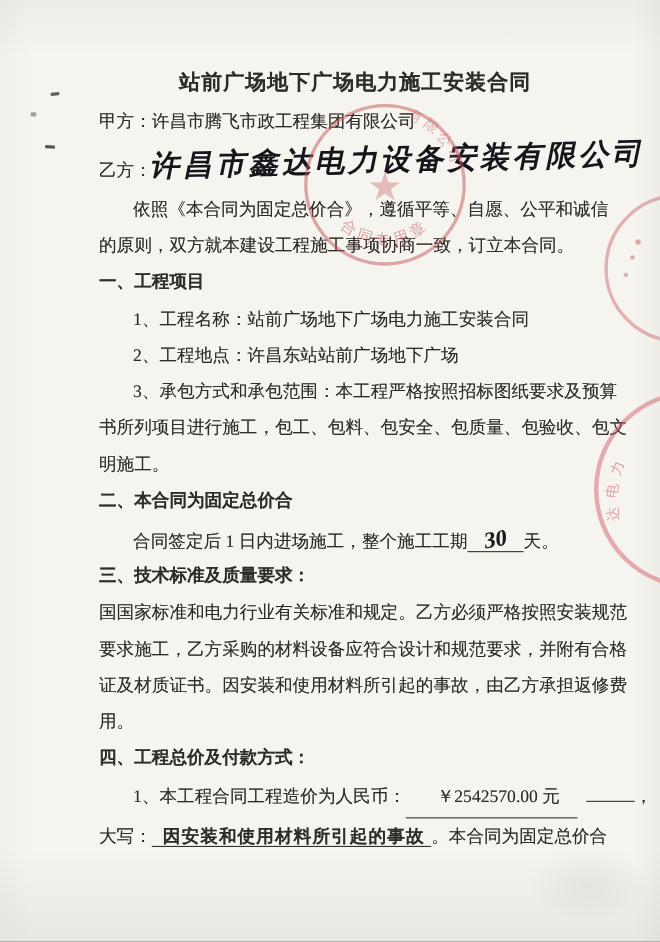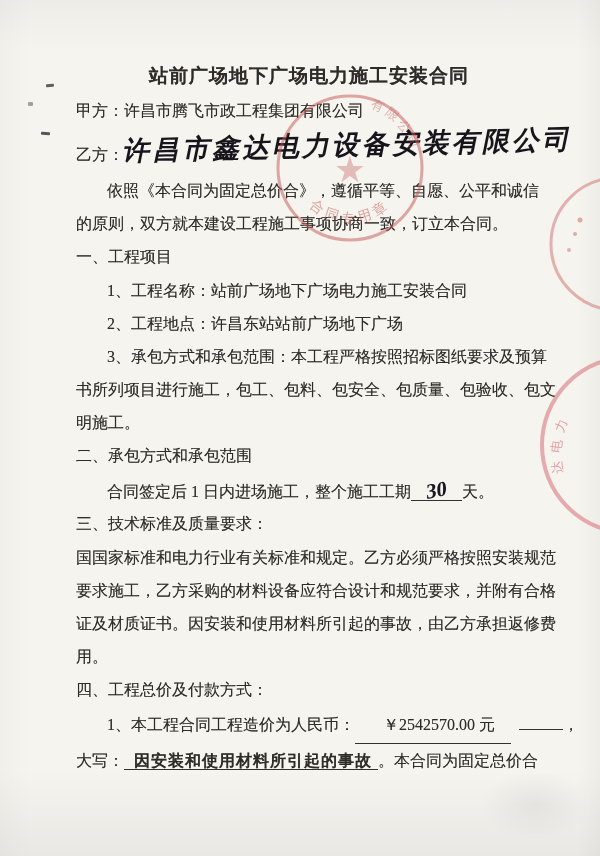--- a/index.html
+++ b/index.html
@@ -5,32 +5,32 @@
   html,body{margin:0;padding:0;background:#888;}
   .scan{
     position:relative;width:600px;height:856px;overflow:hidden;
     background:
       linear-gradient(180deg, rgba(0,0,0,0.03) 0%, rgba(0,0,0,0) 6%, rgba(0,0,0,0) 90%, rgba(0,0,0,0.05) 100%),
       linear-gradient(90deg, rgba(0,0,0,0.02) 0%, rgba(0,0,0,0) 5%, rgba(0,0,0,0) 96%, rgba(0,0,0,0.03) 100%),
       #f6f4ef;
     font-family:"Liberation Serif","DejaVu Serif",serif;
     color:#2f2c28;
   }
-  .content{position:absolute;left:76px;top:58px;width:466px;}
+  .content{position:absolute;left:90px;top:58px;width:466px;}
   .title{
     text-align:center;font-size:19px;font-weight:bold;letter-spacing:1px;
     line-height:36px;height:36px;margin:0;
     text-shadow:0 0 0.6px rgba(50,48,45,0.55);
   }
   .line{
     font-size:16px;line-height:33px;height:33px;white-space:nowrap;
     text-shadow:0 0 0.6px rgba(50,48,45,0.45);
   }
   .tall{line-height:34px;height:34px;}
-  .heading{font-weight:normal;}
+  .heading{font-weight:bold;}
   .indent{padding-left:31px;}
   .party{line-height:34px;height:34px;}
   .partyb{height:46px;line-height:46px;}
   .hand{
     display:inline-block;font-size:27px;font-weight:600;color:#17151b;
     transform:rotate(-1.5deg) skewX(-13deg);letter-spacing:3px;
     transform-origin:left center;text-shadow:none;
   }
   .hand30{
     display:inline-block;font-size:21px;font-weight:600;color:#1a1820;
@@ -67,21 +67,21 @@
     <div class="line indent">依照《本合同为固定总价合》，遵循平等、自愿、公平和诚信</div>
     <div class="line">的原则，双方就本建设工程施工事项协商一致，订立本合同。</div>
 
     <div class="line tall heading">一、工程项目</div>
     <div class="line indent">1、工程名称：站前广场地下广场电力施工安装合同</div>
     <div class="line indent">2、工程地点：许昌东站站前广场地下广场</div>
     <div class="line indent">3、承包方式和承包范围：本工程严格按照招标图纸要求及预算</div>
     <div class="line">书所列项目进行施工，包工、包料、包安全、包质量、包验收、包文</div>
     <div class="line">明施工。</div>
 
-    <div class="line tall heading">二、承包方式和承包范围</div>
+    <div class="line tall heading">二、本合同为固定总价合</div>
     <div class="line tall indent"><span>合同签定后 1 日内进场施工，整个施工工期</span><span class="u"><span class="hand30">30</span></span><span>天。</span></div>
 
     <div class="line tall heading">三、技术标准及质量要求：</div>
     <div class="line">国国家标准和电力行业有关标准和规定。乙方必须严格按照安装规范</div>
     <div class="line">要求施工，乙方采购的材料设备应符合设计和规范要求，并附有合格</div>
     <div class="line">证及材质证书。因安装和使用材料所引起的事故，由乙方承担返修费</div>
     <div class="line">用。</div>
 
     <div class="line tall heading">四、工程总价及付款方式：</div>
 

